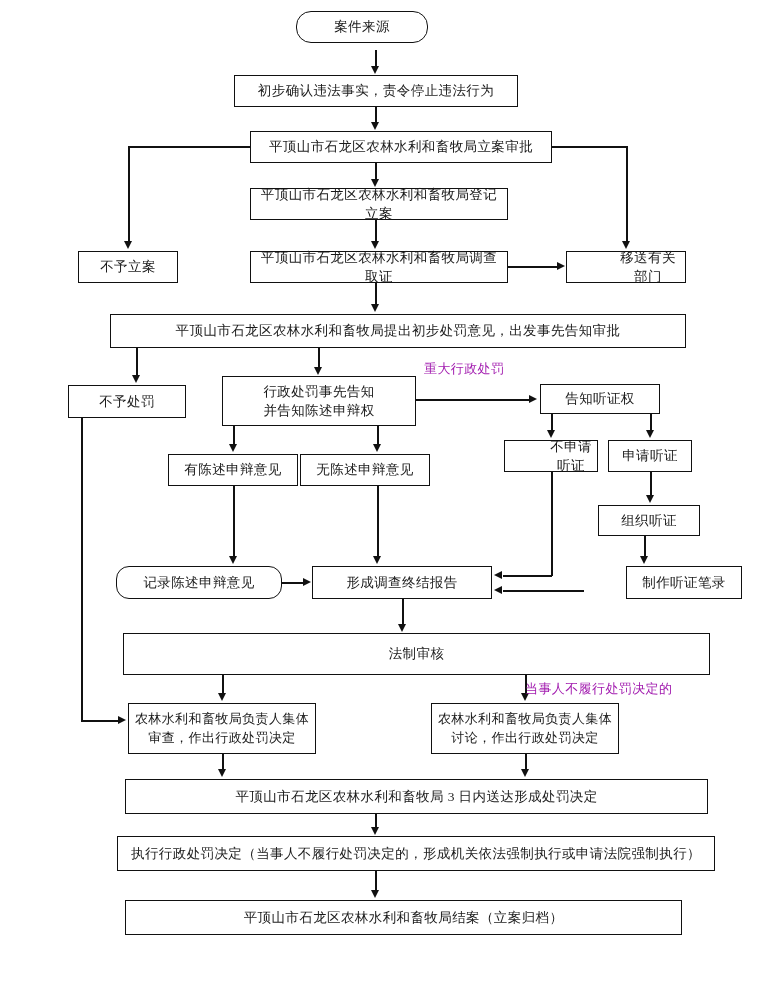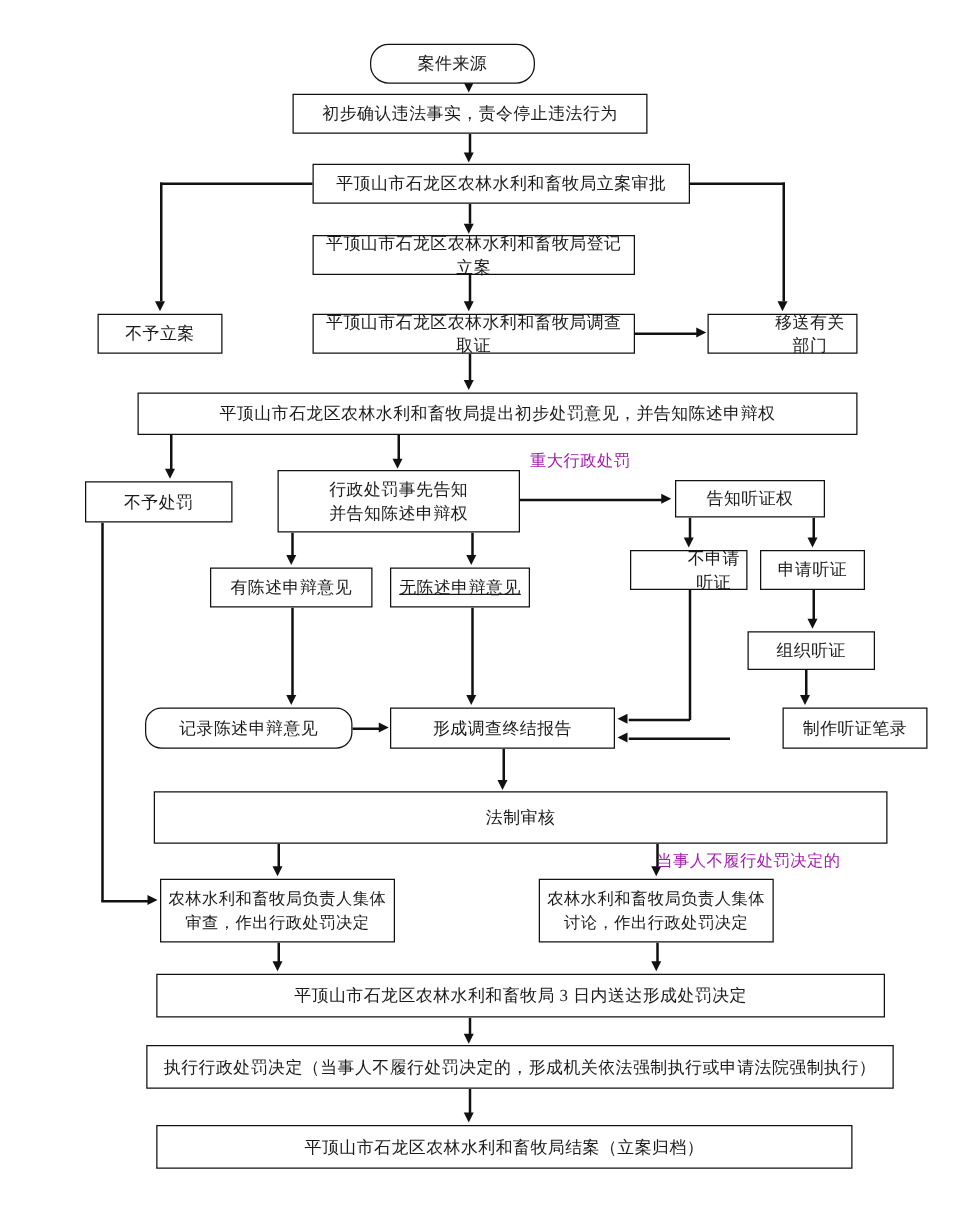--- a/index.html
+++ b/index.html
@@ -79,21 +79,21 @@
     white-space: nowrap;
     letter-spacing: 0.4px;
     z-index: 6;
   }
 </style>
 </head>
 <body>
 
 <div id="canvas">
 
-  <div class="node" style="left:296px; top:35px; width:132px; height:32px;border-radius:15px;">
+  <div class="node" style="left:296px; top:11px; width:132px; height:32px;border-radius:15px;">
     <span class="txt">案件来源</span>
   </div>
 
   <div class="node" style="left:234px; top:75px; width:284px; height:32px;">
     <span class="txt">初步确认违法事实，责令停止违法行为</span>
   </div>
 
   <div class="node" style="left:250px; top:131px; width:302px; height:32px;">
     <span class="txt">平顶山市石龙区农林水利和畜牧局立案审批</span>
   </div>
@@ -108,41 +108,41 @@
 
   <div class="node" style="left:250px; top:251px; width:258px; height:32px;">
     <span class="txt">平顶山市石龙区农林水利和畜牧局调查取证</span>
   </div>
 
   <div class="node" style="left:566px; top:251px; width:120px; height:32px;padding-left:48px;">
     <span class="txt">移送有关部门</span>
   </div>
 
   <div class="node wide" style="left:110px; top:314px; width:576px; height:34px;">
-    <span class="txt">平顶山市石龙区农林水利和畜牧局提出初步处罚意见，并告知陈述申辩权</span>
+    <span class="txt">平顶山市石龙区农林水利和畜牧局提出初步处罚意见，出发事先告知审批</span>
   </div>
 
   <div class="node" style="left:68px; top:385px; width:118px; height:33px;">
     <span class="txt">不予处罚</span>
   </div>
 
   <div class="node" style="left:222px; top:376px; width:194px; height:50px;">
     <span class="txt">行政处罚事先告知
 并告知陈述申辩权</span>
   </div>
 
   <div class="node" style="left:540px; top:384px; width:120px; height:30px;">
     <span class="txt">告知听证权</span>
   </div>
 
   <div class="node" style="left:168px; top:454px; width:130px; height:32px;text-align:center;">
     <span class="txt">有陈述申辩意见</span>
   </div>
 
-  <div class="node" style="left:312px; top:454px; width:112px; height:32px;text-decoration:underline;">
+  <div class="node" style="left:300px; top:454px; width:130px; height:32px;">
     <span class="txt">无陈述申辩意见</span>
   </div>
 
   <div class="node" style="left:504px; top:440px; width:94px; height:32px;padding-left:44px;">
     <span class="txt">不申请听证</span>
   </div>
 
   <div class="node" style="left:608px; top:440px; width:84px; height:32px;">
     <span class="txt">申请听证</span>
   </div>

